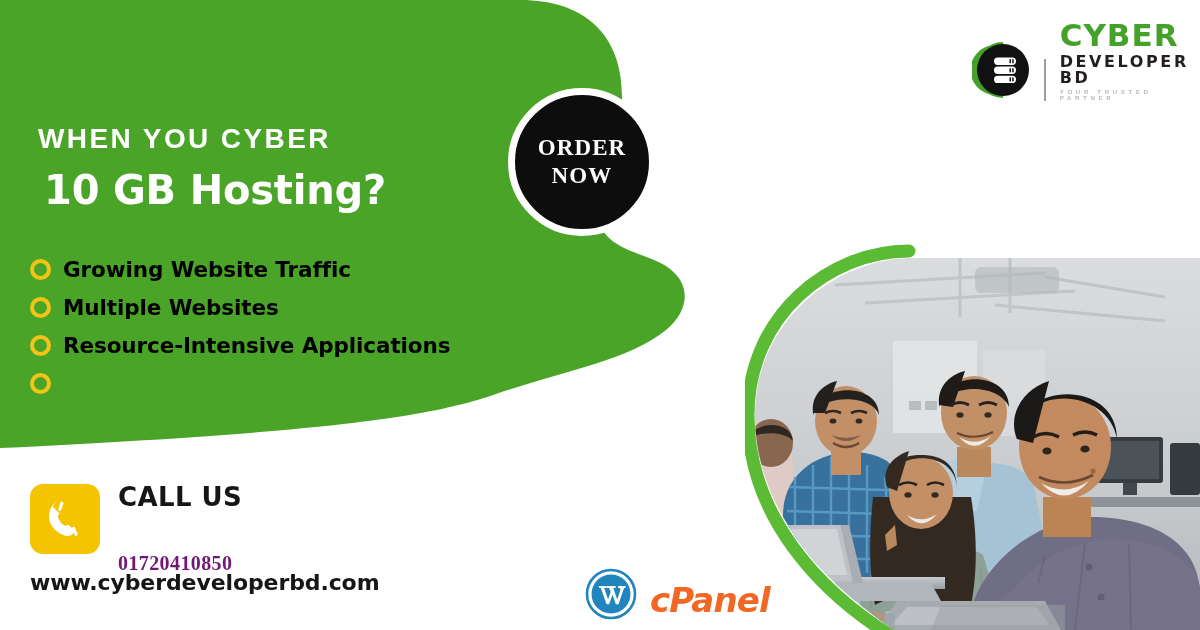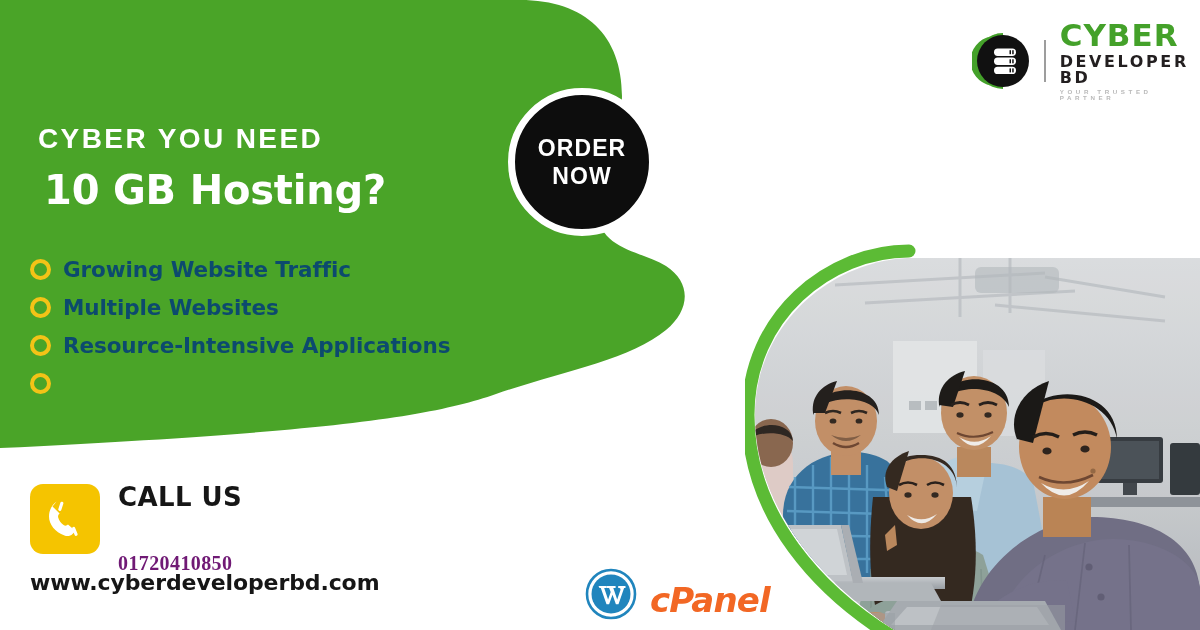--- a/index.html
+++ b/index.html
@@ -11,21 +11,21 @@
   #banner{position:relative;width:1200px;height:630px;background:#fff;overflow:hidden;}
 
   
   .blob-svg{position:absolute;left:0;top:0;width:1200px;height:630px;}
 
   
   .photo-wrap{position:absolute;left:745px;top:225px;width:455px;height:405px;}
   .photo-svg{position:absolute;left:0;top:0;width:455px;height:405px;}
 
   
-  .logo{position:absolute;left:972px;top:20px;display:flex;align-items:center;gap:8px;}
+  .logo{position:absolute;left:972px;top:20px;display:flex;align-items:flex-end;gap:8px;}
   .logo-mark{width:62px;height:62px;flex:0 0 auto;}
   .logo-div{width:2px;height:42px;background:#9d9d9d;margin:0 6px 0 2px;}
   .logo-text{display:flex;flex-direction:column;justify-content:center;line-height:1;}
   .logo-cyber{font-size:31px;font-weight:bold;color:#44a12a;letter-spacing:1px;
     font-family:"DejaVu Sans",sans-serif;}
   .logo-dev{font-size:16px;font-weight:bold;color:#231f20;letter-spacing:2.6px;
     margin-top:3px;font-family:"DejaVu Sans",sans-serif;}
   .logo-tag{font-size:6.2px;font-weight:bold;color:#b9b9b9;letter-spacing:3.6px;margin-top:3px;}
 
   
@@ -33,30 +33,30 @@
     color:#ffffff;letter-spacing:2.4px;line-height:1;}
   .headline{position:absolute;left:44px;top:170px;font-size:40px;font-weight:bold;
     color:#ffffff;letter-spacing:-0.2px;line-height:1;
     font-family:"DejaVu Sans",sans-serif;}
 
   
   .bullets{position:absolute;left:30px;top:250px;}
   .bullet{display:flex;align-items:center;height:38px;}
   .ring{width:21px;height:21px;border-radius:50%;border:4px solid #f3c317;
     box-sizing:border-box;flex:0 0 auto;}
-  .bullet-label{margin-left:12px;font-size:21.5px;font-weight:bold;color:#0c4a6e;
+  .bullet-label{margin-left:12px;font-size:21.5px;font-weight:bold;color:#000000;
     letter-spacing:-0.1px;font-family:"DejaVu Sans",sans-serif;}
 
   
   .badge{position:absolute;left:508px;top:88px;width:148px;height:148px;border-radius:50%;
     background:#0d0d0d;border:7px solid #ffffff;box-sizing:border-box;
     display:flex;flex-direction:column;align-items:center;justify-content:center;
     cursor:pointer;}
   .badge span{color:#ffffff;font-size:23px;font-weight:bold;letter-spacing:1.1px;
-    line-height:1.22;font-family:Liberation Sans, sans-serif;}
+    line-height:1.22;font-family:Liberation Serif, serif;}
 
   
   .call{position:absolute;left:30px;top:484px;display:flex;align-items:flex-start;}
   .phone-box{width:70px;height:70px;border-radius:13px;background:#f5c400;
     display:flex;align-items:center;justify-content:center;flex:0 0 auto;}
   .call-text{margin-left:18px;display:flex;flex-direction:column;gap:31px;}
   .call-us{font-size:26px;font-weight:bold;color:#161616;letter-spacing:0.4px;
     line-height:1.05;font-family:"DejaVu Sans",sans-serif;}
   .call-num{font-size:20px;font-weight:bold;color:#701a75;letter-spacing:0.4px;
     margin-top:11px;line-height:1;font-family:Liberation Serif, serif;}
@@ -107,21 +107,21 @@
       </g>
     </svg>
     <div class="logo-div"></div>
     <div class="logo-text">
       <div class="logo-cyber">CYBER</div>
       <div class="logo-dev">DEVELOPER BD</div>
       <div class="logo-tag">YOUR TRUSTED PARTNER</div>
     </div>
   </div>
 
-  <div class="kicker">CYBER YOU NEED</div>
+  <div class="kicker">WHEN YOU CYBER</div>
   <div class="headline">10 GB Hosting?</div>
 
   <div class="bullets">
     <div class="bullet">
       <span class="ring"></span>
       <span class="bullet-label">Growing Website Traffic</span>
     </div>
     <div class="bullet">
       <span class="ring"></span>
       <span class="bullet-label">Multiple Websites</span>

